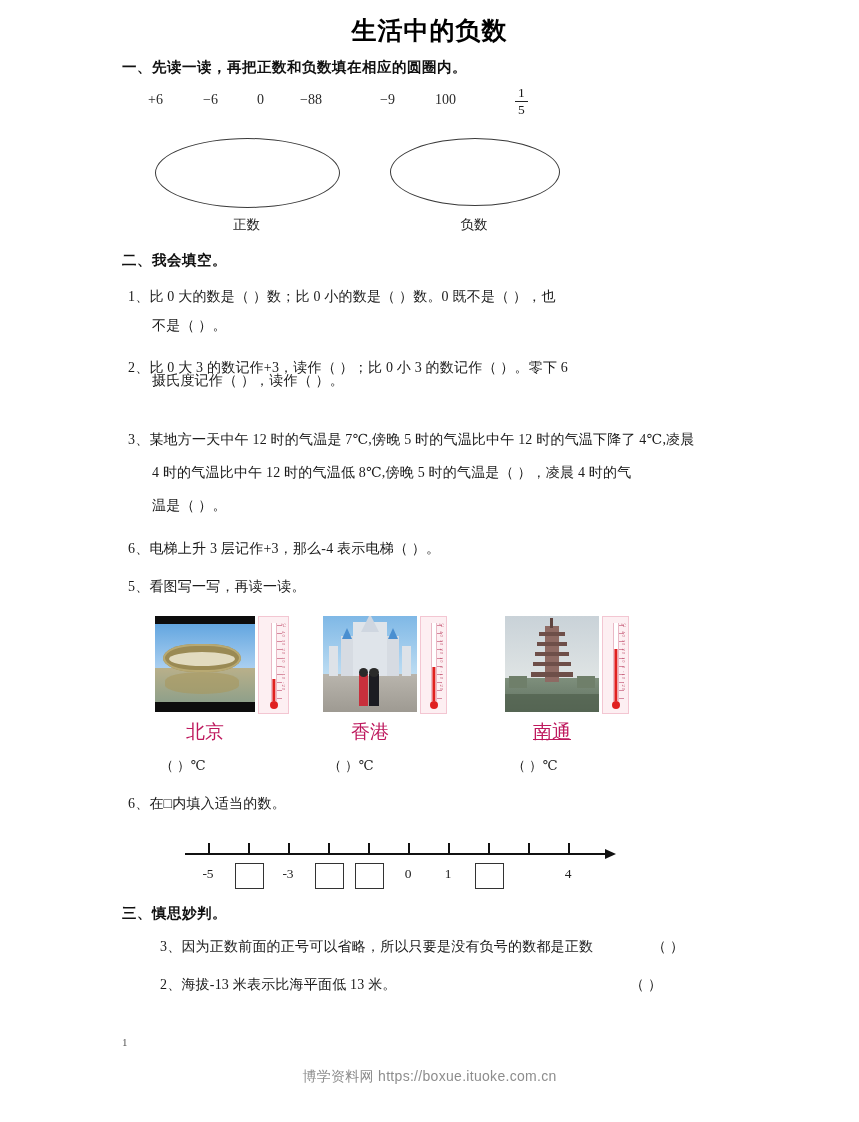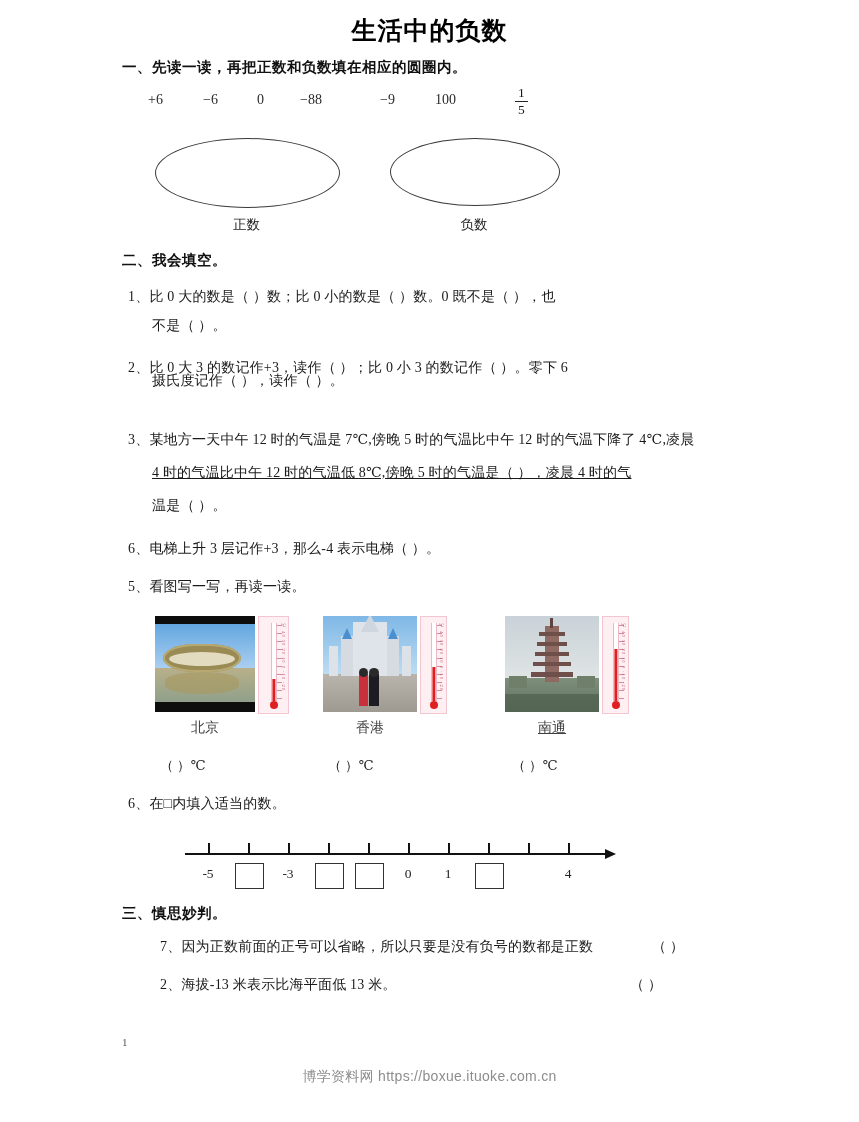--- a/index.html
+++ b/index.html
@@ -97,22 +97,22 @@
   
   .photo-group { position: absolute; }
   .photo {
     position: absolute;
     left: 0; top: 0;
     overflow: hidden;
   }
   .caption {
     position: absolute;
     text-align: center;
-    font-size: 14px;
-    color: #404040;
+    font-size: 19px;
+    color: #be185d;
     white-space: nowrap;
   }
   .temp-blank {
     position: absolute;
     font-size: 13.5px;
     color: #222;
     white-space: nowrap;
   }
 
   
@@ -259,21 +259,21 @@
 
   <div class="section-head" style="left:122px; top:251px;">二、我会填空。</div>
 
   <div class="qline" style="left:128px; top:288px;">1、比 0 大的数是（          ）数；比 0 小的数是（          ）数。0 既不是（            ），也</div>
   <div class="qline" style="left:152px; top:317px;">不是（         ）。</div>
 
   <div class="qline" style="left:128px; top:359px;">2、比 0 大 3 的数记作+3，读作（                ）；比 0 小 3 的数记作（           ）。零下 6</div>
   <div class="qline" style="left:152px; top:372px;">摄氏度记作（           ），读作（           ）。</div>
 
   <div class="qline" style="left:128px; top:431px;">3、某地方一天中午 12 时的气温是 7℃,傍晚 5 时的气温比中午 12 时的气温下降了 4℃,凌晨</div>
-  <div class="qline" style="left:152px; top:464px;text-decoration:underline;">4 时的气温比中午 12 时的气温低 8℃,傍晚 5 时的气温是（            ），凌晨 4 时的气</div>
+  <div class="qline" style="left:152px; top:464px;">4 时的气温比中午 12 时的气温低 8℃,傍晚 5 时的气温是（            ），凌晨 4 时的气</div>
   <div class="qline" style="left:152px; top:497px;">温是（         ）。</div>
 
   <div class="qline" style="left:128px; top:540px;">6、电梯上升 3 层记作+3，那么-4 表示电梯（              ）。</div>
 
   <div class="qline" style="left:128px; top:578px;">5、看图写一写，再读一读。</div>
 
   <div class="photo-group" style="left:155px; top:616px; width:132px; height:96px;">
     <div class="photo" style="width:100px; height:96px; background:#0d0d0d;">
       <div style="position:absolute;left:0;top:8px;width:100px;height:78px;background:linear-gradient(#63a6e0,#a8cef0 55%,#cfe2f2);"></div>
       <div style="position:absolute;left:0;top:52px;width:100px;height:34px;background:linear-gradient(#b9b08a,#8fa08a);"></div>
@@ -402,21 +402,21 @@
     <div class="numline-box" style="left:130px; top:29px; width:27px; height:24px;"></div>
     <div class="numline-box" style="left:170px; top:29px; width:27px; height:24px;"></div>
     <div class="numline-label" style="left:206px; top:32px; width:34px;">0</div>
     <div class="numline-label" style="left:246px; top:32px; width:34px;">1</div>
     <div class="numline-box" style="left:290px; top:29px; width:27px; height:24px;"></div>
     <div class="numline-label" style="left:366px; top:32px; width:34px;">4</div>
   </div>
 
   <div class="section-head" style="left:122px; top:904px;">三、慎思妙判。</div>
 
-  <div class="qline" style="left:160px; top:938px;">7、因为正数前面的正号可以省略，所以只要是没有负号的数都是正数</div>
+  <div class="qline" style="left:160px; top:938px;">3、因为正数前面的正号可以省略，所以只要是没有负号的数都是正数</div>
   <div class="qline" style="left:652px; top:938px;">（        ）</div>
 
   <div class="qline" style="left:160px; top:976px;">2、海拔-13 米表示比海平面低 13 米。</div>
   <div class="qline" style="left:630px; top:976px;">（        ）</div>
 
   <div class="page-num">1</div>
   <div class="watermark">博学资料网 https://boxue.ituoke.com.cn</div>
 
 </div>
 

